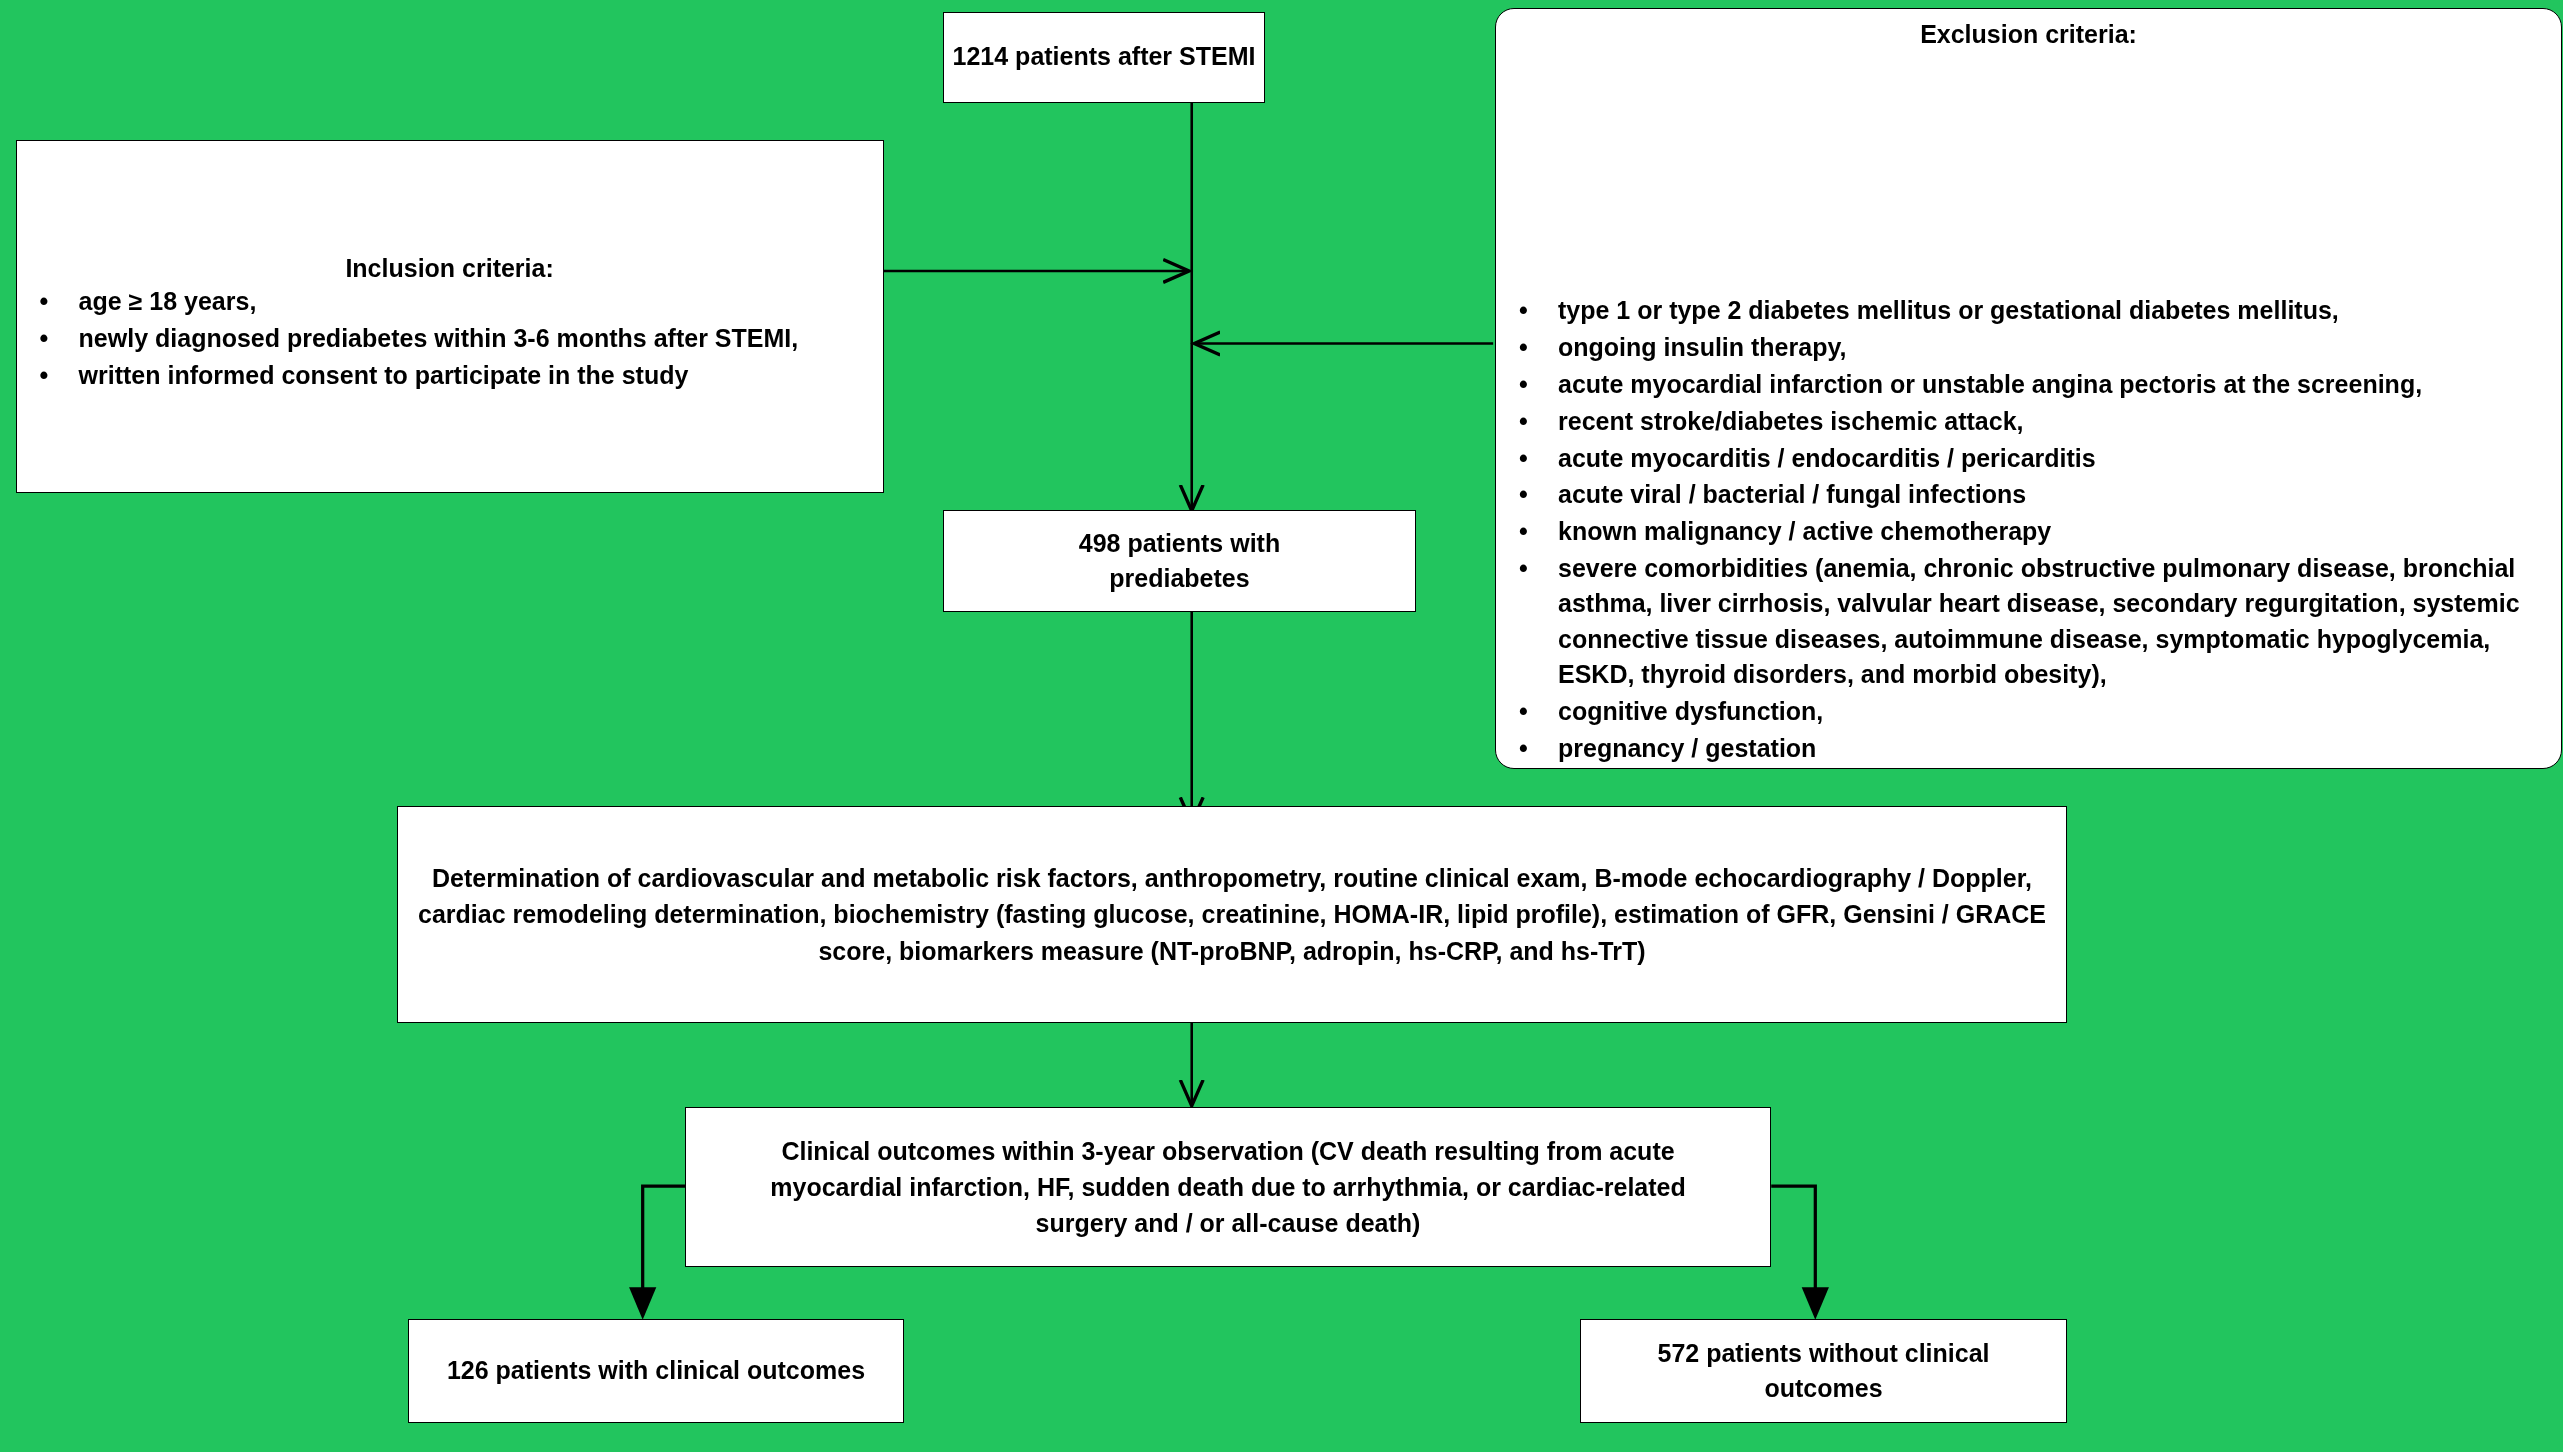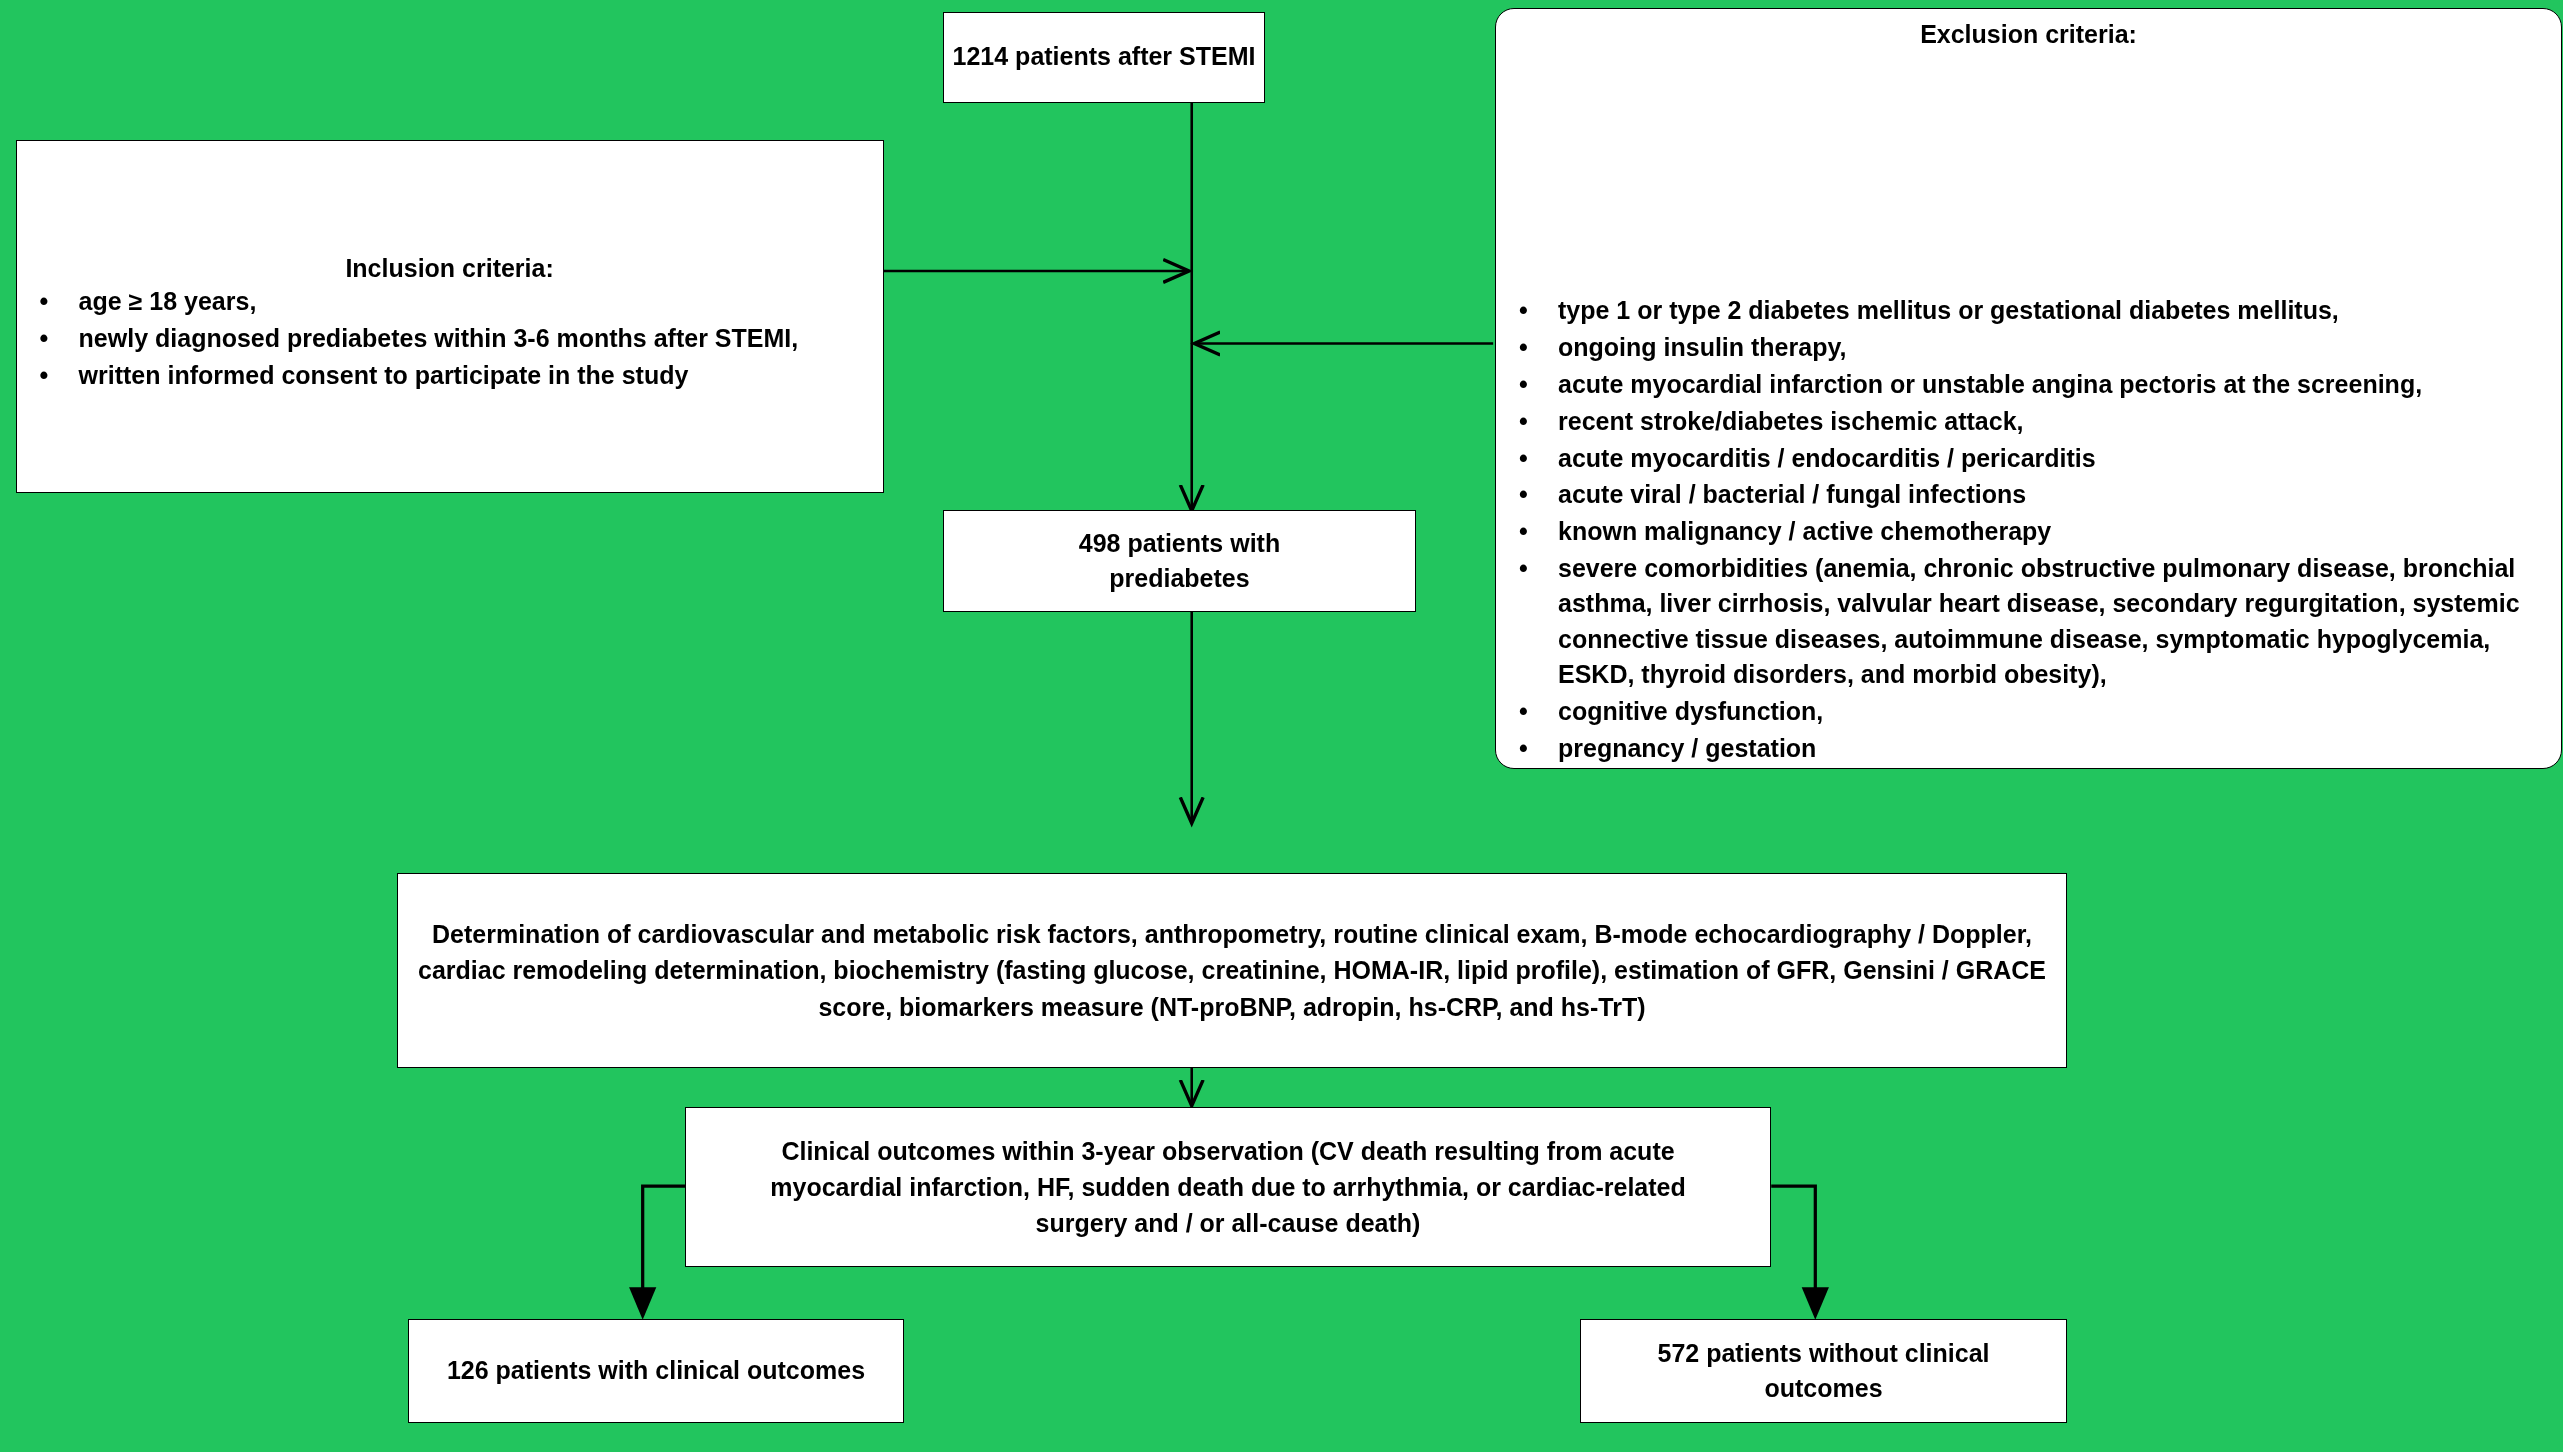--- a/index.html
+++ b/index.html
@@ -174,21 +174,21 @@
         <span class="bul">•</span>
         <span>pregnancy / gestation</span>
       </li>
     </ul>
   </div>
 
   <div class="box box-center" style="left:943px; top:510px; width:473px; height:102px;">
     <div class="ctext" style="max-width:272px;">498 patients with prediabetes</div>
   </div>
 
-  <div class="box box-center" style="left:397px; top:873px; width:1670px; height:195px;">
+  <div class="box box-center" style="left:397px; top:806px; width:1670px; height:217px;">
     <div class="just">Determination of cardiovascular and metabolic risk factors, anthropometry, routine clinical exam, B-mode echocardiography / Doppler, cardiac remodeling determination, biochemistry (fasting glucose, creatinine, HOMA-IR, lipid profile), estimation of GFR, Gensini / GRACE score, biomarkers measure (NT-proBNP, adropin, hs-CRP, and hs-TrT)</div>
   </div>
 
   <div class="box box-center" style="left:685px; top:1107px; width:1086px; height:160px;">
     <div class="just" style="max-width:1037px;">Clinical outcomes within 3-year observation (CV death resulting from acute myocardial infarction, HF, sudden death due to arrhythmia, or cardiac-related surgery and / or all-cause death)</div>
   </div>
 
   <div class="box box-center" style="left:408px; top:1319px; width:496px; height:104px;">
     <div class="ctext" style="max-width:441px;">126 patients with clinical outcomes</div>
   </div>

